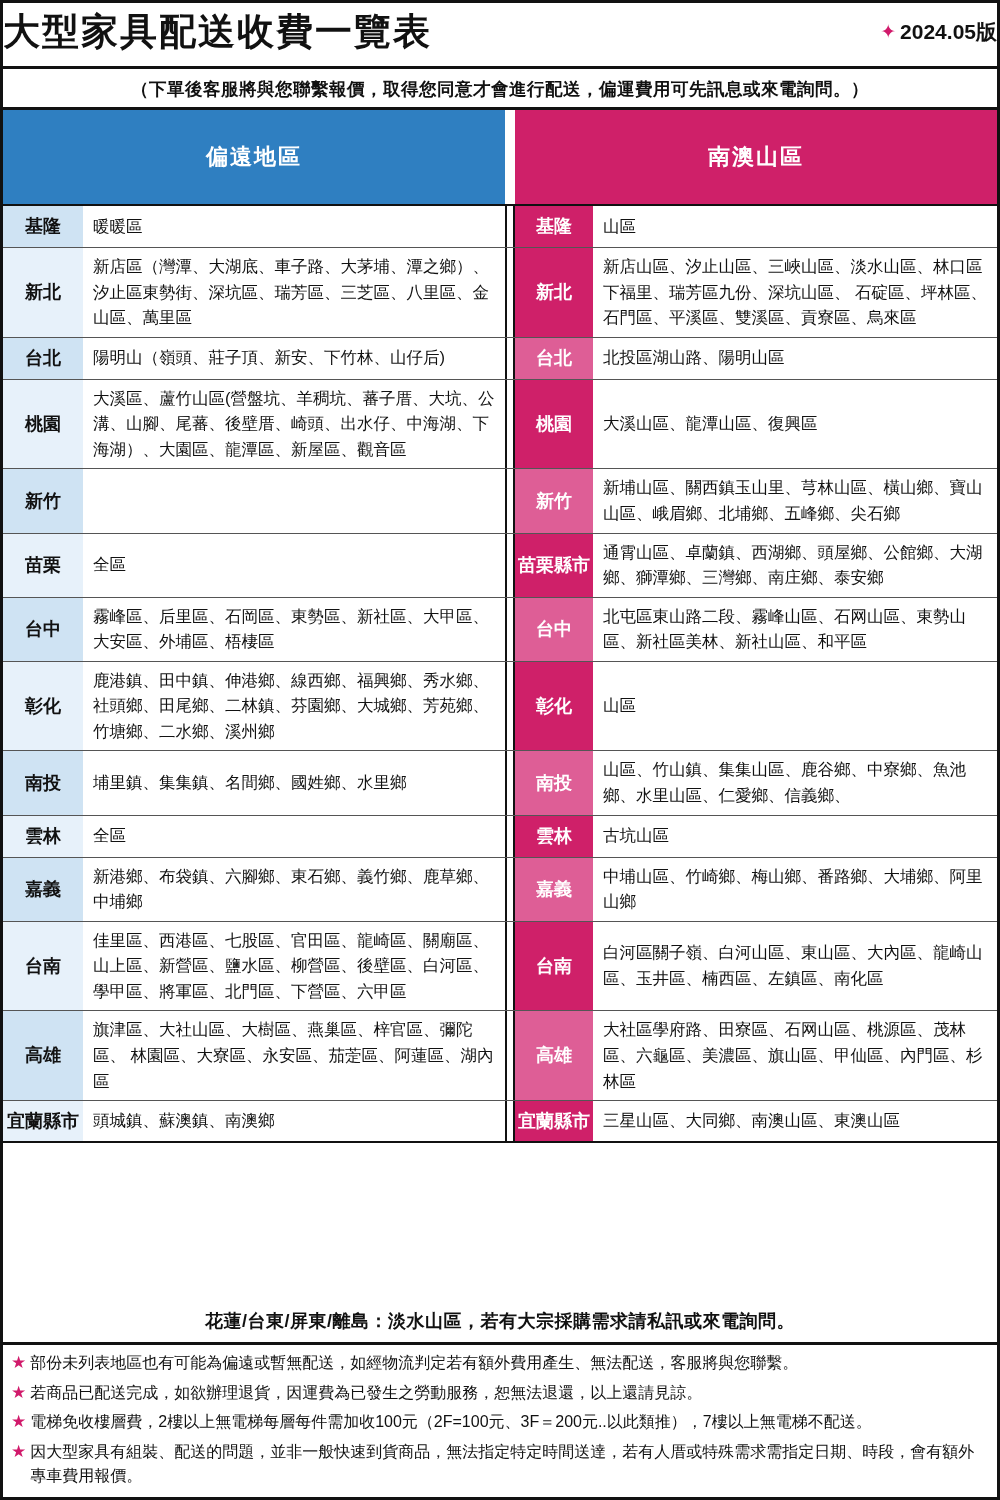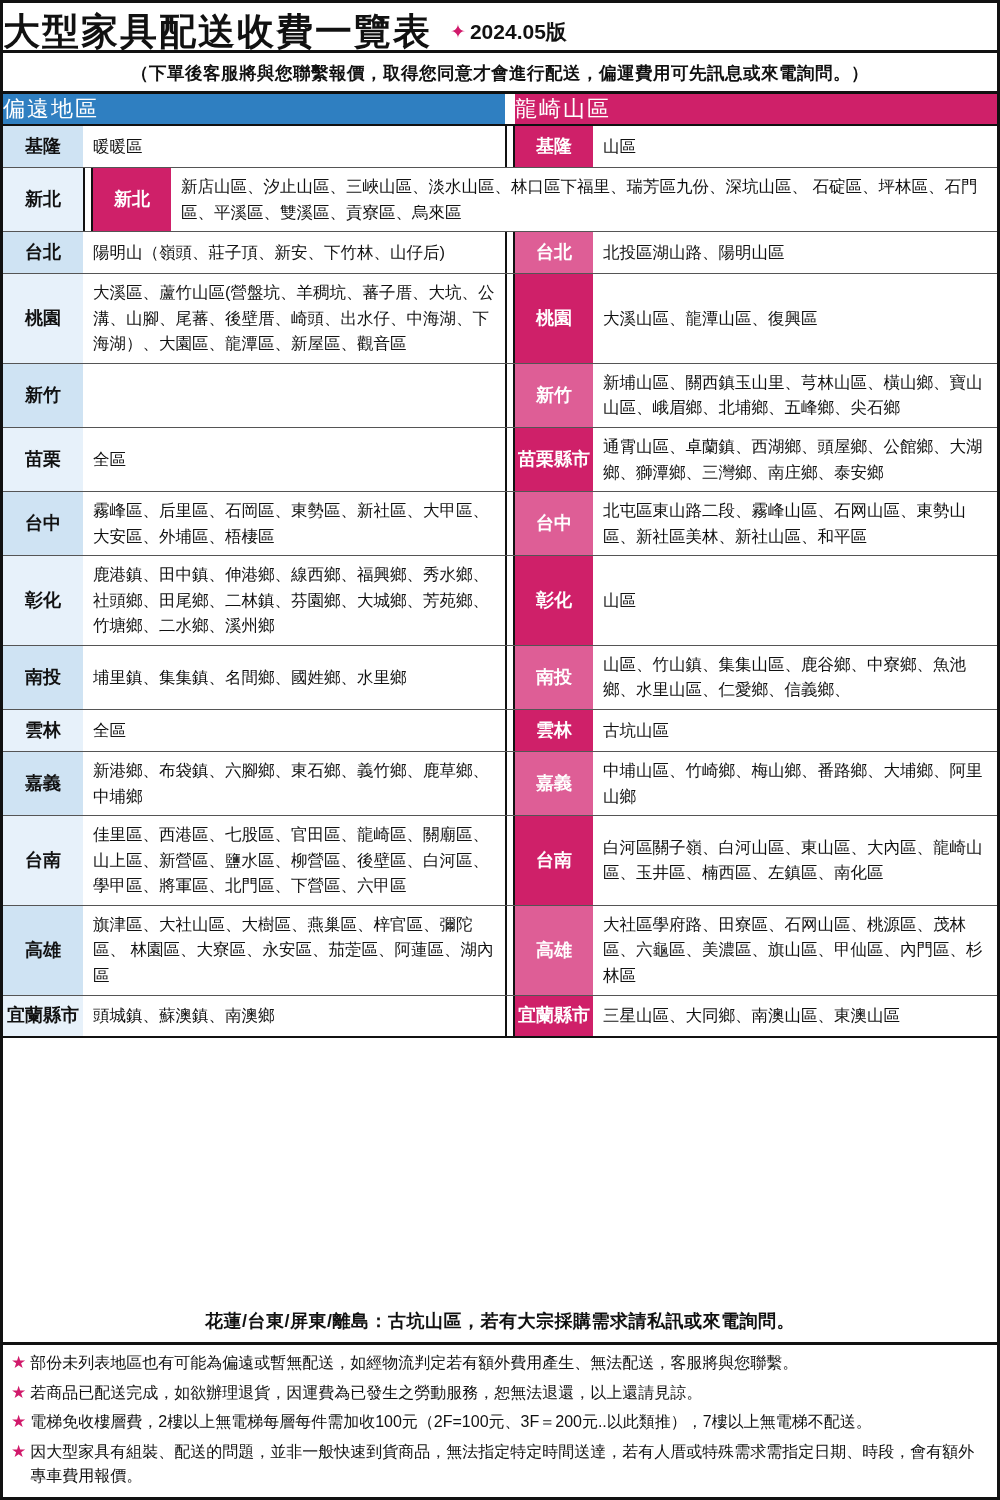--- a/index.html
+++ b/index.html
@@ -16,23 +16,23 @@
     position: relative;
     border: 3px solid #111;
     padding: 0;
     display: flex;
     flex-direction: column;
   }
   
   .header {
     display: flex;
     align-items: center;
-    justify-content: flex-start;
+    justify-content: space-between;
     gap: 18px;
-    padding: 10px 0 0;
+    padding: 10px 0 16px;
     border-bottom: 3px solid #111;
   }
   .title {
     font-size: 37px;
     font-weight: bold;
     letter-spacing: 2px;
     line-height: 1;
   }
   .version {
     display: flex;
@@ -54,23 +54,24 @@
     border-bottom: 3px solid #111;
     letter-spacing: 0.5px;
   }
   
   .colheads {
     display: flex;
     border-bottom: 2px solid #111;
   }
   .colhead {
     font-size: 22px;
-    font-weight: normal;
+    font-weight: bold;
     color: #ffffff;
-    padding: 0 0;
+    text-align: center;
+    padding: 32px 0;
     letter-spacing: 2px;
   }
   .colhead.remote { width: 502px; background: #2f7fc1; }
   .colhead.gap { width: 10px; background: #ffffff; }
   .colhead.none { flex: 1; background: #cf2069; }
 
   
   .table { flex: 1; display: flex; flex-direction: column; }
   .row {
     display: flex;
@@ -152,35 +153,36 @@
       <span class="diamond-icon">✦</span>
       <span>2024.05版</span>
     </div>
   </div>
 
   <div class="subnote">（下單後客服將與您聯繫報價，取得您同意才會進行配送，偏運費用可先訊息或來電詢問。）</div>
 
   <div class="colheads">
     <div class="colhead remote">偏遠地區</div>
     <div class="colhead gap"></div>
-    <div class="colhead none">龍崎山區</div>
+    <div class="colhead none">南澳山區</div>
   </div>
 
   <div class="table">
 
     <div class="row">
       <div class="cell-label blue-a">基隆</div>
       <div class="cell-text remote-text">暖暖區</div>
       <div class="divider"></div>
       <div class="cell-label pink pink-a">基隆</div>
       <div class="cell-text none-text">山區</div>
     </div>
 
     <div class="row">
       <div class="cell-label blue-b">新北</div>
+      <div class="cell-text remote-text">新店區（灣潭、大湖底、車子路、大茅埔、潭之鄉）、汐止區東勢街、深坑區、瑞芳區、三芝區、八里區、金山區、萬里區</div>
       <div class="divider"></div>
       <div class="cell-label pink pink-a">新北</div>
       <div class="cell-text none-text">新店山區、汐止山區、三峽山區、淡水山區、林口區下福里、瑞芳區九份、深坑山區、 石碇區、坪林區、石門區、平溪區、雙溪區、貢寮區、烏來區</div>
     </div>
 
     <div class="row">
       <div class="cell-label blue-a">台北</div>
       <div class="cell-text remote-text">陽明山（嶺頭、莊子頂、新安、下竹林、山仔后)</div>
       <div class="divider"></div>
       <div class="cell-label pink pink-b">台北</div>
@@ -270,21 +272,21 @@
     <div class="row">
       <div class="cell-label blue-b">宜蘭縣市</div>
       <div class="cell-text remote-text nolines">頭城鎮、蘇澳鎮、南澳鄉</div>
       <div class="divider"></div>
       <div class="cell-label pink pink-a">宜蘭縣市</div>
       <div class="cell-text none-text">三星山區、大同鄉、南澳山區、東澳山區</div>
     </div>
 
   </div>
 
-  <div class="island">花蓮/台東/屏東/離島：古坑山區，若有大宗採購需求請私訊或來電詢問。</div>
+  <div class="island">花蓮/台東/屏東/離島：淡水山區，若有大宗採購需求請私訊或來電詢問。</div>
 
   <div class="notes">
     <div class="note">
       <span class="star-icon">★</span>
       <span class="note-text">部份未列表地區也有可能為偏遠或暫無配送，如經物流判定若有額外費用產生、無法配送，客服將與您聯繫。</span>
     </div>
     <div class="note">
       <span class="star-icon">★</span>
       <span class="note-text">若商品已配送完成，如欲辦理退貨，因運費為已發生之勞動服務，恕無法退還，以上還請見諒。</span>
     </div>

